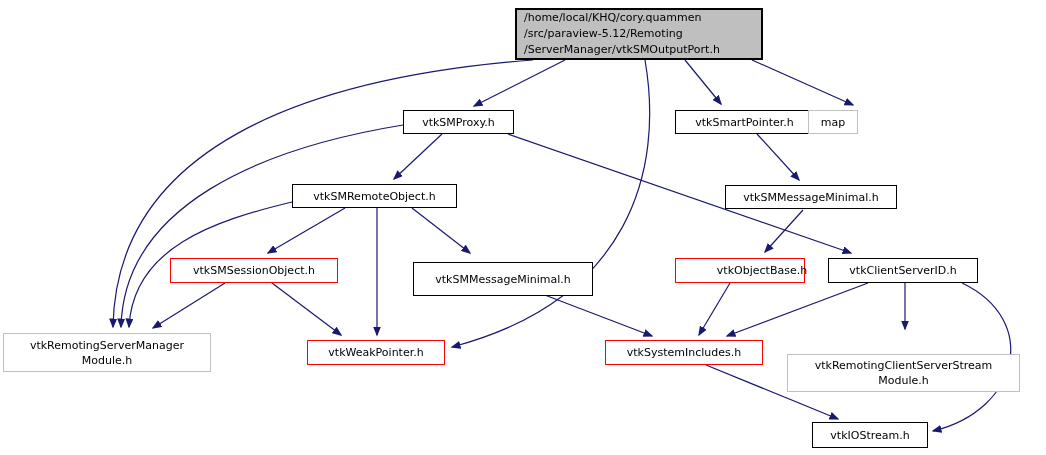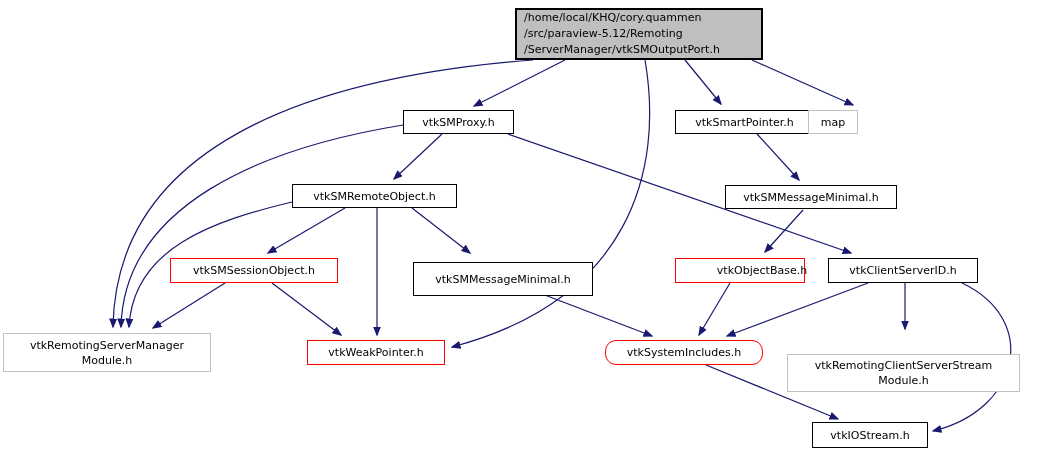--- a/index.html
+++ b/index.html
@@ -82,20 +82,20 @@
 
   <div class="node truncated" style="left:675px;top:258px;width:130px;height:25px;padding-left:48px;">vtkObjectBase.h</div>
 
   <div class="node" style="left:828px;top:258px;width:150px;height:25px;">vtkClientServerID.h</div>
 
   <div class="node module" style="left:3px;top:333px;width:208px;height:39px;">vtkRemotingServerManager
 Module.h</div>
 
   <div class="node truncated" style="left:307px;top:340px;width:138px;height:25px;">vtkWeakPointer.h</div>
 
-  <div class="node truncated" style="left:605px;top:340px;width:158px;height:25px;border-radius:11px;">vtkSystemIncludes.h</div>
+  <div class="node truncated" style="left:605px;top:340px;width:158px;height:25px;">vtkSystemIncludes.h</div>
 
   <div class="node module" style="left:787px;top:334px;width:233px;height:38px;margin-top:20px;">vtkRemotingClientServerStream
 Module.h</div>
 
   <div class="node" style="left:812px;top:422px;width:116px;height:26px;">vtkIOStream.h</div>
 
 </div>
 
 </body></html>

